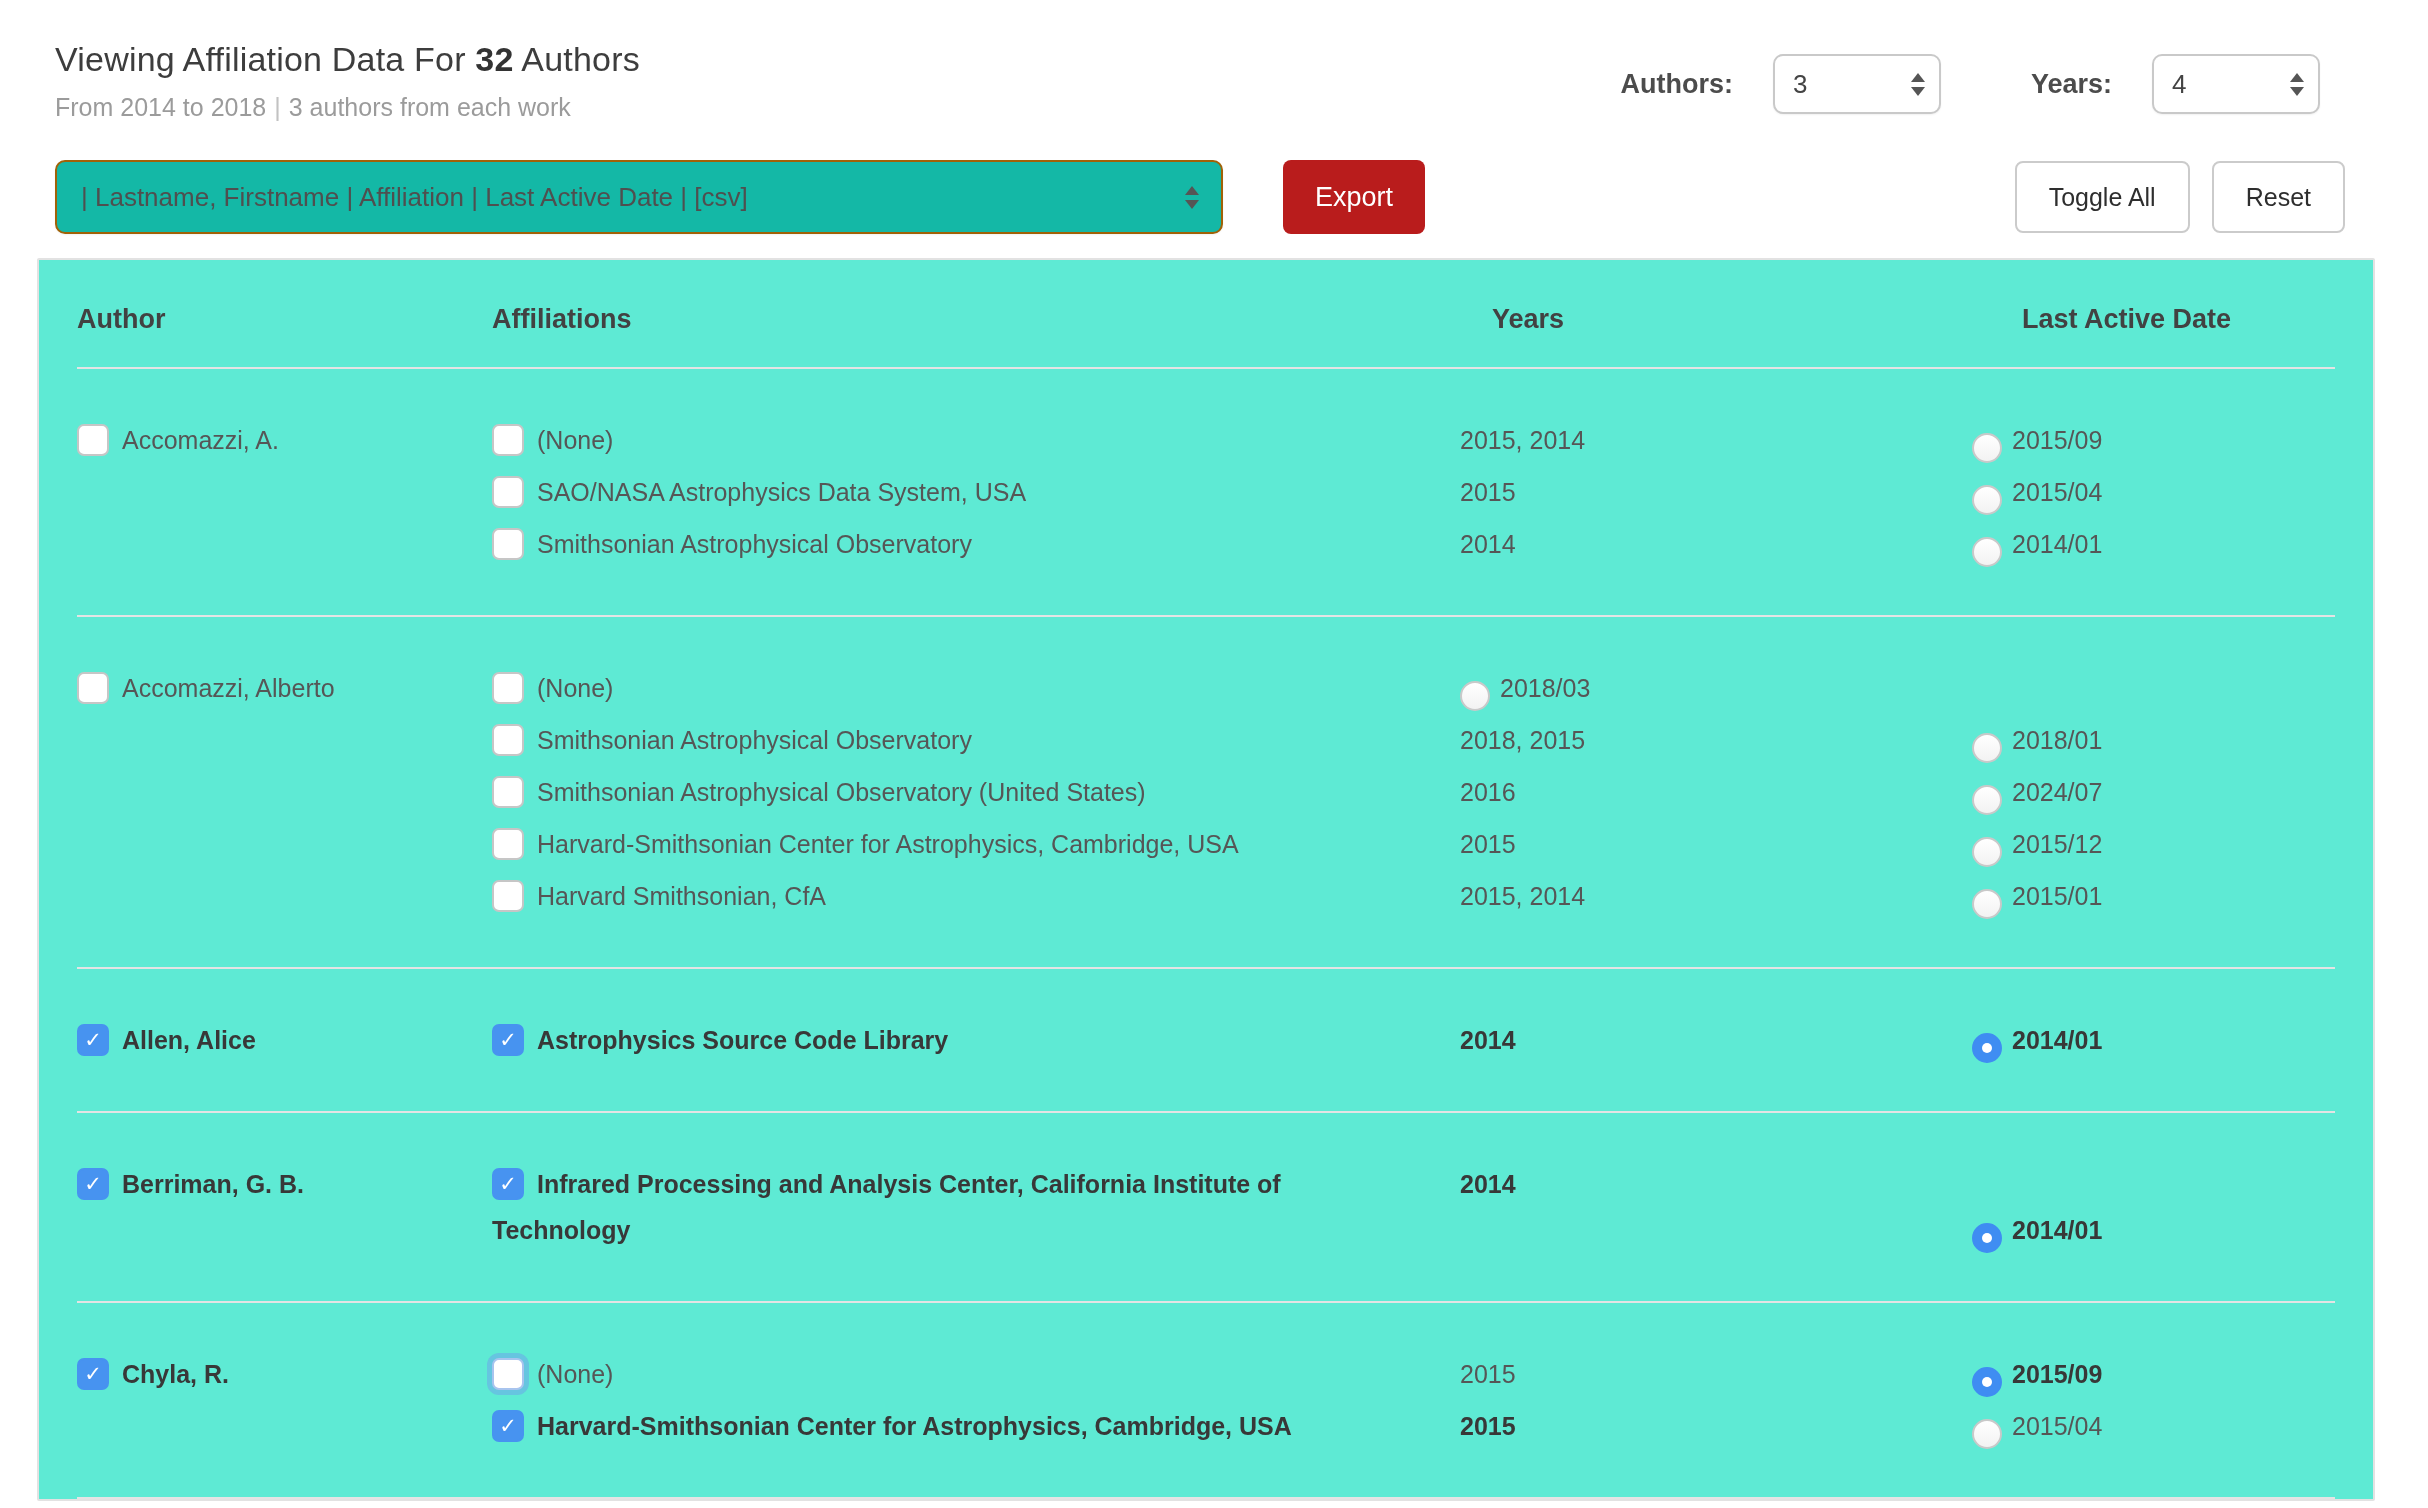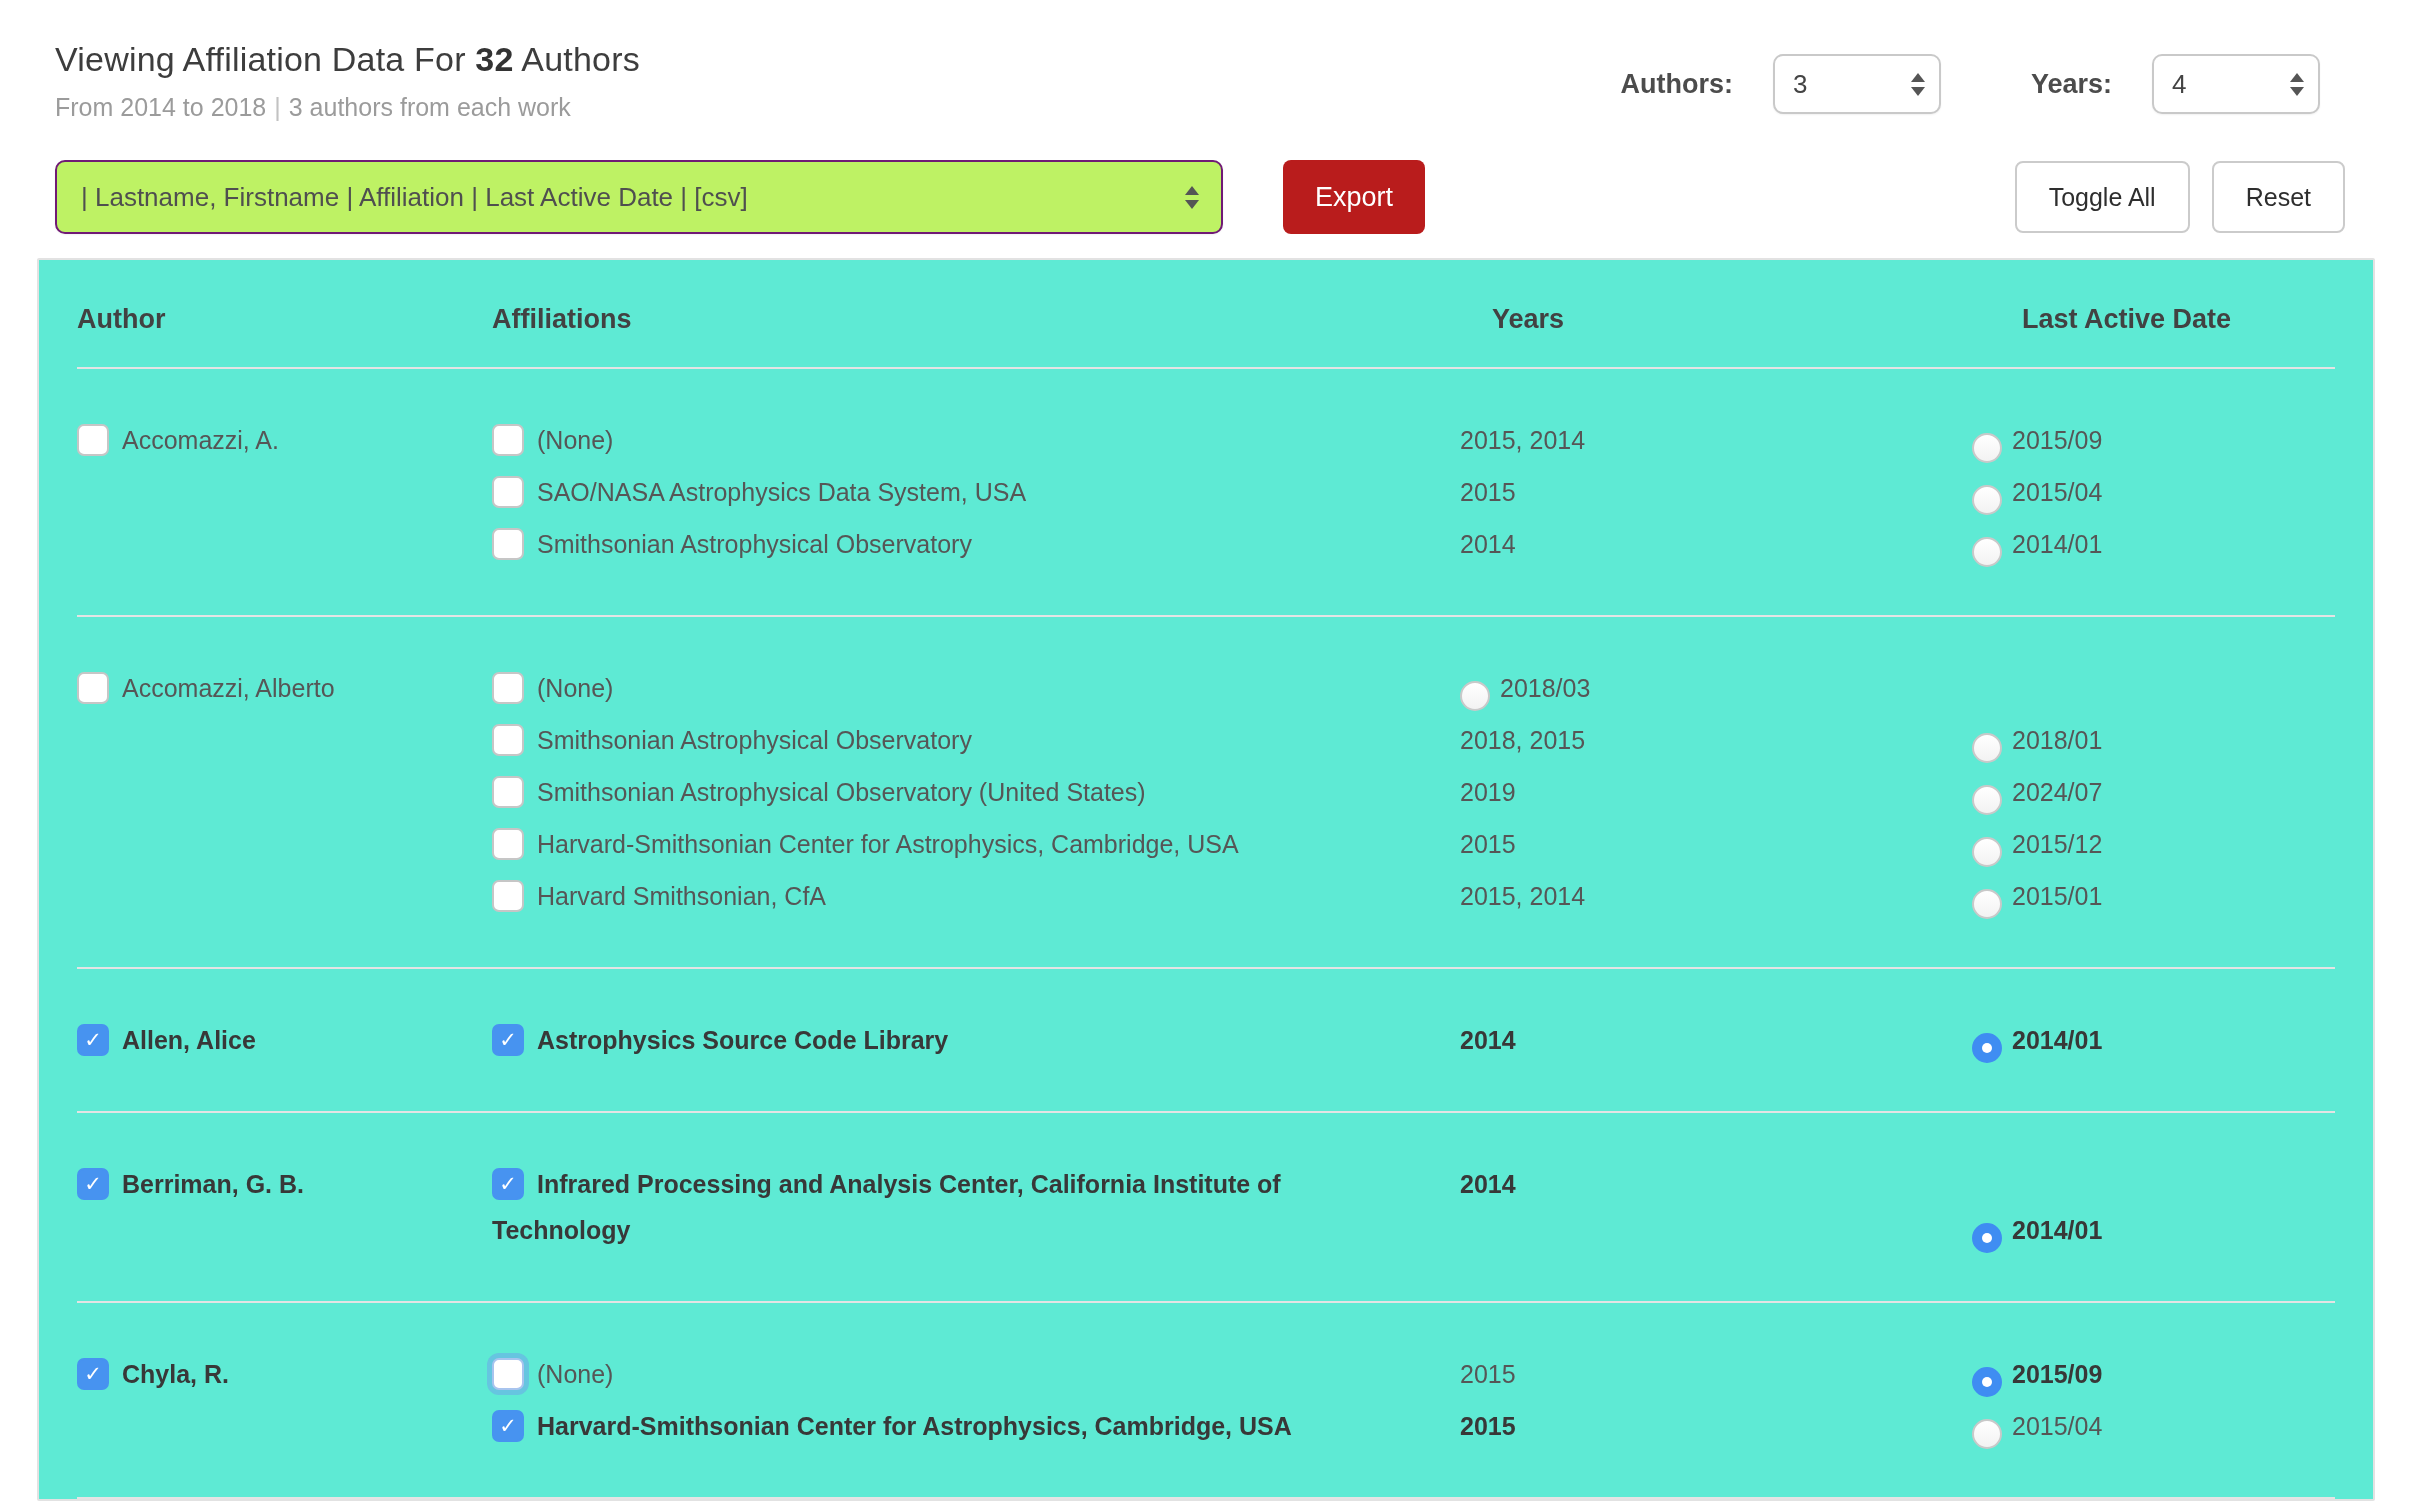--- a/index.html
+++ b/index.html
@@ -67,22 +67,22 @@
   .exportbar {
     display: flex;
     align-items: center;
     margin-top: 38px;
     padding: 0 83px 0 55px;
   }
   .export-select {
     flex: 0 0 1118px;
     height: 70px;
     display: flex; align-items: center; justify-content: space-between;
-    background: #bef264;
-    border: 2px solid #701a75;
+    background: #14b8a6;
+    border: 2px solid #a16207;
     border-radius: 10px;
     box-shadow: 0 1px 2px rgba(0,0,0,0.05);
     padding: 0 22px 0 24px;
     font-size: 26px; color: #4f4f4f;
     cursor: default;
   }
   .btn-export {
     margin-left: 60px;
     width: 142px; height: 74px;
     background: #b91c1c;
@@ -317,21 +317,21 @@
       <span class="radio"></span>
       <span>2018/01</span>
     </div>
   </div>
 
   <div class="entry">
     <div class="aff-cell">
       <span class="checkbox"></span><span>Smithsonian Astrophysical Observatory (United States)</span>
     </div>
     <div class="years-cell">
-      <span>2019</span>
+      <span>2016</span>
     </div>
     <div class="date-cell">
       <span class="radio"></span>
       <span>2024/07</span>
     </div>
   </div>
 
   <div class="entry">
     <div class="aff-cell">
       <span class="checkbox"></span><span>Harvard-Smithsonian Center for Astrophysics, Cambridge, USA</span>

